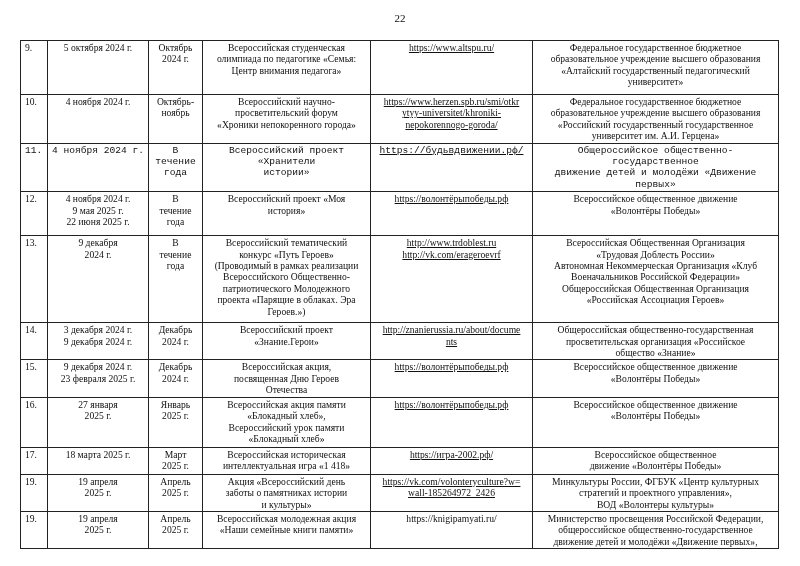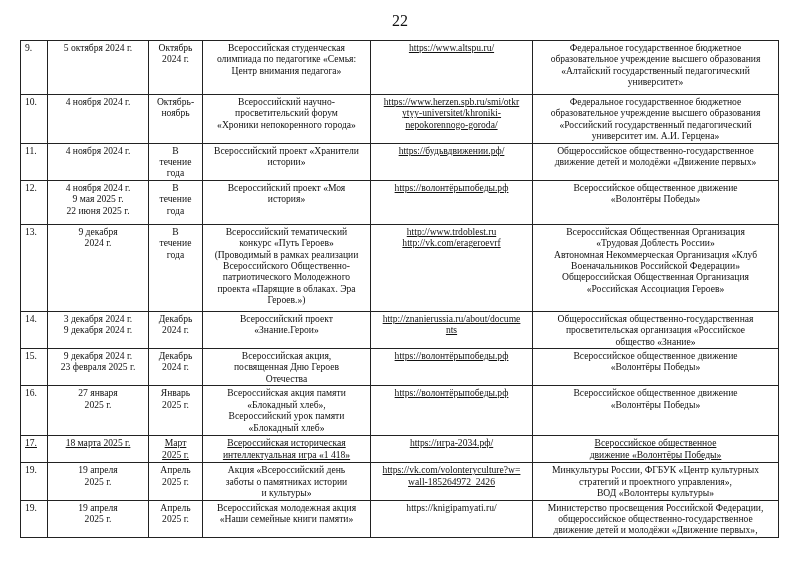--- a/index.html
+++ b/index.html
@@ -1,19 +1,19 @@
 <!DOCTYPE html>
 <html><head>
 <meta charset="utf-8">
 <style>
   html, body { margin: 0; padding: 0; background: #ffffff; }
   body { width: 800px; height: 566px; position: relative; overflow: hidden;
          font-family: "Liberation Serif", "DejaVu Serif", serif; color: #111; }
   .page-number { position: absolute; top: 12px; left: 0; width: 800px; text-align: center;
-                 font-size: 16px; }
+                 font-size: 11px; }
   table.events { position: absolute; top: 40px; left: 20px; width: 758px;
                  border-collapse: collapse; table-layout: fixed; font-size: 9.6px; line-height: 11.4px; }
   table.events td { border: 1px solid #222; vertical-align: top; padding: 1px 3px 1px 3px;
                     text-align: center; word-wrap: break-word; }
   table.events td.num { text-align: left; padding-left: 4px; }
   td a, td .link { color: #111; text-decoration: underline; }
   td .plain-link { text-decoration: none; }
   .line { display: block; }
 </style>
 </head>
@@ -70,25 +70,25 @@
           <span class="line">«Хроники непокоренного города»</span>
         </td>
     <td>
           <span class="line link">https://www.herzen.spb.ru/smi/otkr</span>
           <span class="line link">ytyy-universitet/khroniki-</span>
           <span class="line link">nepokorennogo-goroda/</span>
         </td>
     <td>
           <span class="line">Федеральное государственное бюджетное</span>
           <span class="line">образовательное учреждение высшего образования</span>
-          <span class="line">«Российский государственный педагогический</span>
+          <span class="line">«Российский государственный государственное</span>
           <span class="line">университет им. А.И. Герцена»</span>
         </td>
   </tr>
-      <tr style="height: 37px;">
+      <tr style="height: 37px; font-family: Liberation Mono, monospace;">
     <td class="num"><span>11.</span></td>
     <td>
           <span class="line">4 ноября 2024 г.</span>
         </td>
     <td>
           <span class="line">В</span>
           <span class="line">течение</span>
           <span class="line">года</span>
         </td>
     <td>
@@ -224,35 +224,35 @@
           <span class="line">«Блокадный хлеб»</span>
         </td>
     <td>
           <span class="line link">https://волонтёрыпобеды.рф</span>
         </td>
     <td>
           <span class="line">Всероссийское общественное движение</span>
           <span class="line">«Волонтёры Победы»</span>
         </td>
   </tr>
-      <tr style="height: 27px; text-decoration: underline;">
+      <tr style="height: 27px;">
     <td class="num"><span>17.</span></td>
     <td>
           <span class="line">18 марта 2025 г.</span>
         </td>
     <td>
           <span class="line">Март</span>
           <span class="line">2025 г.</span>
         </td>
     <td>
           <span class="line">Всероссийская историческая</span>
           <span class="line">интеллектуальная игра «1 418»</span>
         </td>
     <td>
-          <span class="line link">https://игра-2034.рф/</span>
+          <span class="line link">https://игра-2002.рф/</span>
         </td>
     <td>
           <span class="line">Всероссийское общественное</span>
           <span class="line">движение «Волонтёры Победы»</span>
         </td>
   </tr>
       <tr style="height: 37px;">
     <td class="num"><span>19.</span></td>
     <td>
           <span class="line">19 апреля</span>

